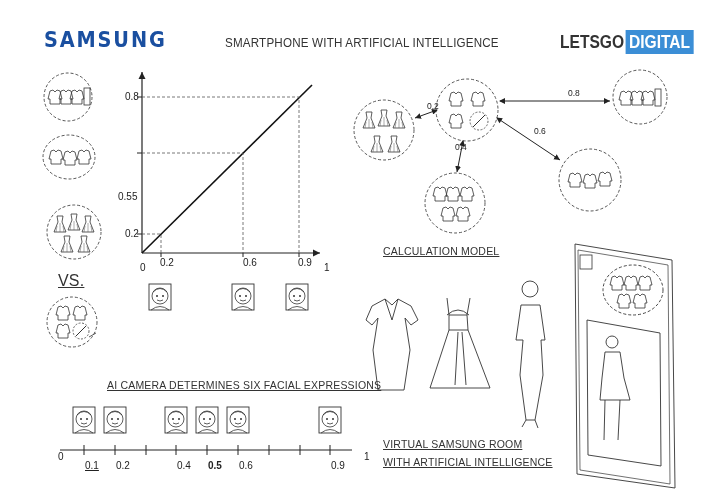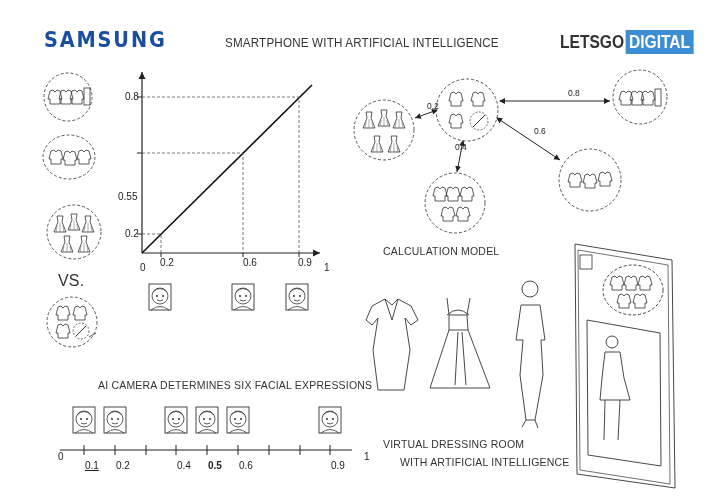--- a/index.html
+++ b/index.html
@@ -3,21 +3,21 @@
 <meta charset="utf-8">
 <style>
   html,body{margin:0;padding:0;background:#fff;}
   body{width:720px;height:504px;position:relative;overflow:hidden;font-family:"Liberation Sans",sans-serif;color:#222;}
   .abs{position:absolute;}
   .samsung{left:44px;top:28px;font-family:"DejaVu Sans",sans-serif;font-weight:bold;font-size:21px;color:#1a4fa0;letter-spacing:2px;transform:scaleX(0.92);transform-origin:left;}
   .title{left:225px;top:36px;font-size:12.5px;color:#333;letter-spacing:0.2px;transform:scaleX(0.93);transform-origin:left;}
   .lg{left:560px;top:30px;font-weight:bold;font-size:19px;display:flex;align-items:center;transform:scaleX(0.82);transform-origin:left;}
   .lg .a{color:#333;}
   .lg .b{color:#fff;background:#3b8ed6;padding:1px 4px;margin-left:2px;}
-  .cap{font-size:10.5px;color:#333;letter-spacing:0.2px;}
+  .cap{font-size:10.5px;color:#333;letter-spacing:0.2px;text-decoration:underline;}
   .tick{font-size:10px;color:#222;padding-left:8px;}
   svg{position:absolute;left:0;top:0;}
 </style>
 </head>
 <body>
 
 <div class="abs samsung">SAMSUNG</div>
 <div class="abs title">SMARTPHONE WITH ARTIFICIAL INTELLIGENCE</div>
 <div class="abs lg">
   <span class="a">LETSGO</span>
@@ -195,24 +195,24 @@
 <div class="abs tick" style="left:316px;top:262px;">1</div>
 
 <div class="abs cap" style="left:58px;top:272px;font-size:16px;">VS.</div>
 
 <div class="abs tick" style="left:419px;top:101px;font-size:8.5px;">0.2</div>
 <div class="abs tick" style="left:560px;top:88px;font-size:8.5px;">0.8</div>
 <div class="abs tick" style="left:526px;top:126px;font-size:8.5px;">0.6</div>
 <div class="abs tick" style="left:447px;top:142px;font-size:8.5px;">0.4</div>
 <div class="abs cap" style="left:383px;top:245px;">CALCULATION MODEL</div>
 
-<div class="abs cap" style="left:98px;top:379px;text-align:right;">AI CAMERA DETERMINES SIX FACIAL EXPRESSIONS</div>
+<div class="abs cap" style="left:107px;top:379px;text-align:right;">AI CAMERA DETERMINES SIX FACIAL EXPRESSIONS</div>
 <div class="abs tick" style="left:50px;top:451px;">0</div>
 <div class="abs tick" style="left:356px;top:451px;">1</div>
 <div class="abs tick" style="left:77px;top:460px;text-decoration:underline;">0.1</div>
 <div class="abs tick" style="left:108px;top:460px;">0.2</div>
 <div class="abs tick" style="left:169px;top:460px;">0.4</div>
 <div class="abs tick" style="left:200px;top:460px;font-weight:bold;">0.5</div>
 <div class="abs tick" style="left:231px;top:460px;">0.6</div>
 <div class="abs tick" style="left:323px;top:460px;">0.9</div>
 
-<div class="abs cap" style="left:383px;top:438px;">VIRTUAL DRESSING ROOM</div>
-<div class="abs cap" style="left:400px;top:456px;">WITH ARTIFICIAL INTELLIGENCE</div>
+<div class="abs cap" style="left:383px;top:438px;">VIRTUAL SAMSUNG ROOM</div>
+<div class="abs cap" style="left:383px;top:456px;">WITH ARTIFICIAL INTELLIGENCE</div>
 
 </body></html>

